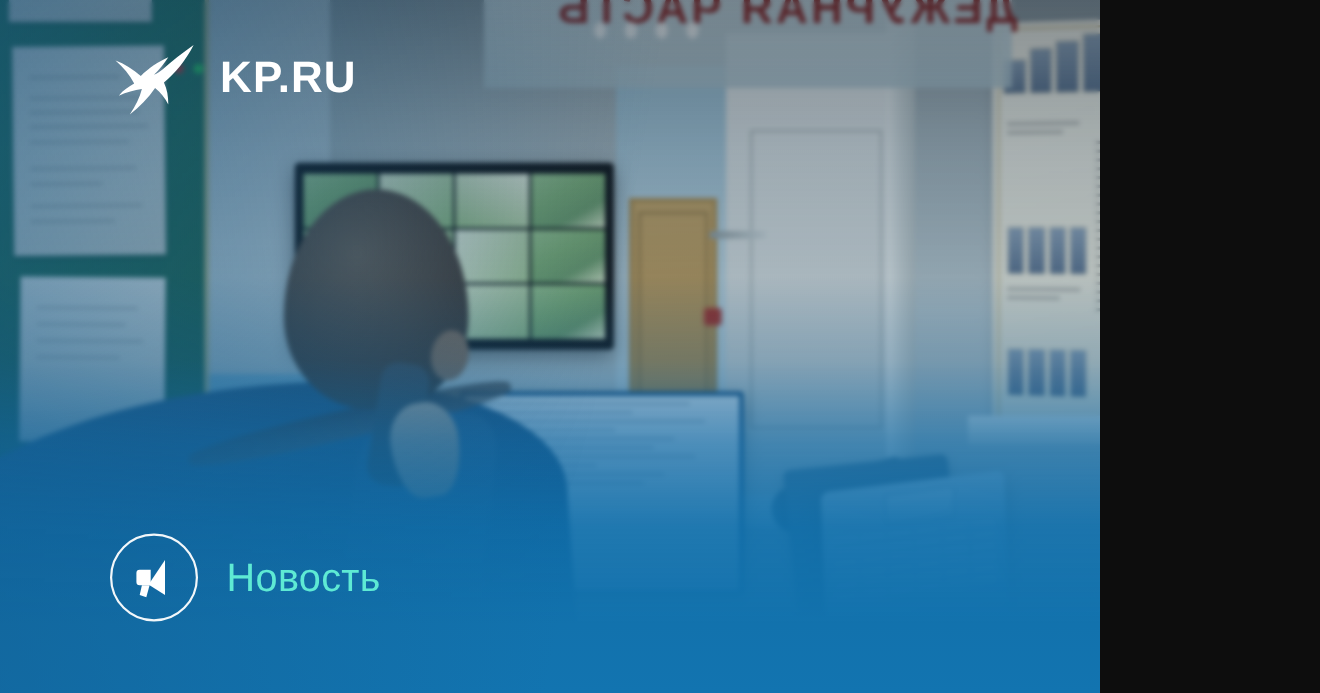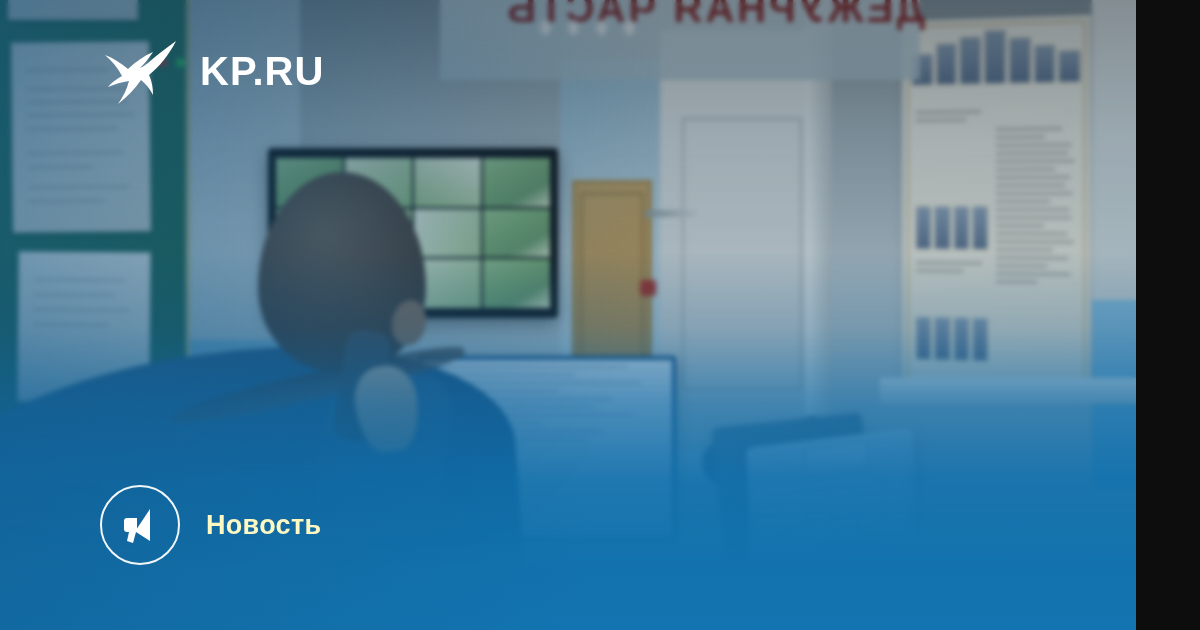--- a/index.html
+++ b/index.html
@@ -2,21 +2,21 @@
 <html><head>
 <meta charset="utf-8">
 <style>
   html, body {
     margin: 0;
     padding: 0;
     background: #0d0d0d;
   }
   #card {
     position: relative;
-    width: 1136px;
+    width: 1000px;
     height: 630px;
     overflow: hidden;
     font-family: "Liberation Sans", "DejaVu Sans", sans-serif;
     background: #4a5a60;
   }
 
   
   .photo { position: absolute; inset: 0; overflow: hidden; }
 
   
@@ -423,23 +423,23 @@
     width: 80px; height: 80px;
     border: 2px solid rgba(255,255,255,.95);
     border-radius: 50%;
     display: flex;
     align-items: center;
     justify-content: center;
     box-sizing: border-box;
   }
   #badge .ring svg { width: 42px; height: 42px; display: block; }
   #badge .txt {
-    color: #fef9c3;
-    font-size: 27px;
-    font-weight: bold;
+    color: #5eead4;
+    font-size: 36px;
+    font-weight: normal;
     letter-spacing: .3px;
   }
 </style>
 </head>
 <body>
 
 <div id="card">
 
   <div class="photo">
     <div class="bg-room"></div>

